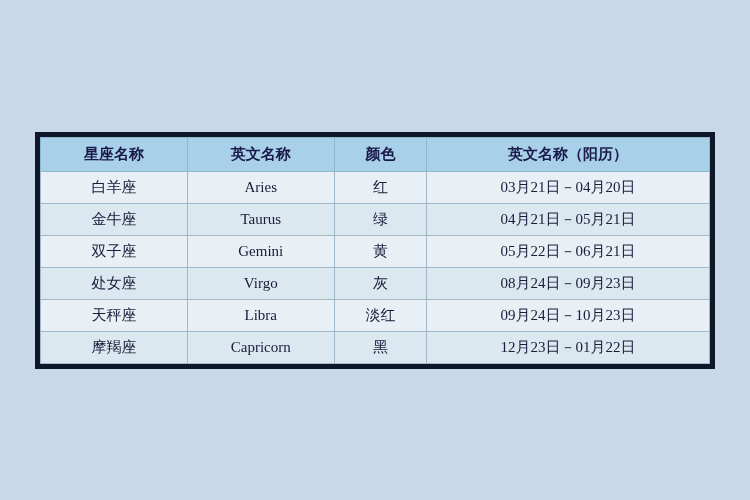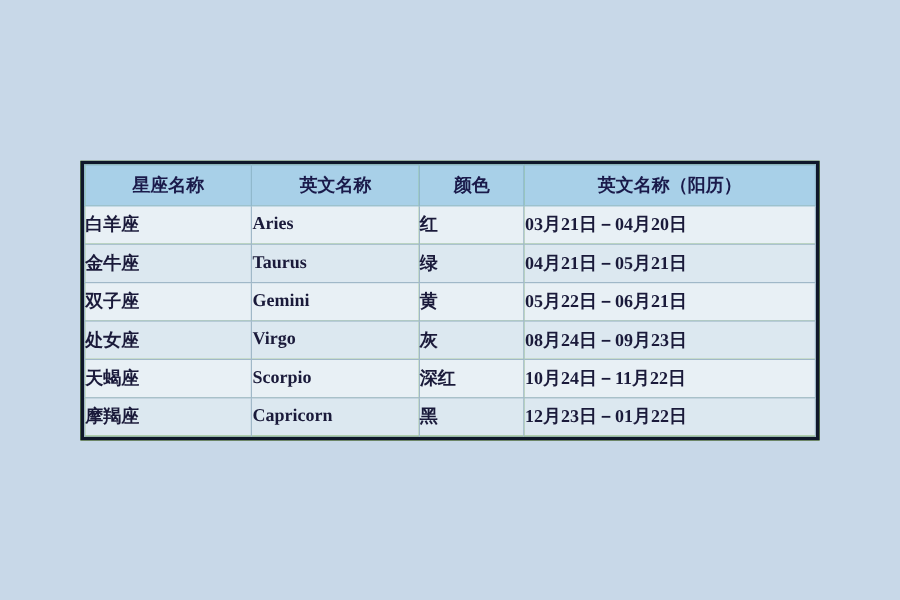--- a/index.html
+++ b/index.html
@@ -12,47 +12,46 @@
       width: 750px;
       height: 500px;
       background-color: #c8d8e8;
       display: flex;
       align-items: center;
       justify-content: center;
       font-family: "SimSun", "宋体", serif;
     }
 
     .table-container {
-      background-color: #84cc16;
-      border: 3px solid #0f172a;
-      width: 616px;
+      background-color: #a21caf;
+      border: 5px solid #0f172a;
+      width: 680px;
     }
 
     table {
       width: 100%;
       border-collapse: collapse;
       font-size: 15px;
     }
 
     thead tr th {
       background-color: #a8d0e8;
       border: 1px solid #90b8cc;
       padding: 7px 10px;
       text-align: center;
       font-weight: bold;
       color: #1a1a4a;
     }
 
     tbody tr td {
       border: 1px solid #a0b8c8;
-      padding: 6px 0;
-      text-align: left;
+      padding: 6px 10px;
+      text-align: center;
       color: #1a1a3a;
       background-color: #e8f0f5;
-      font-weight: bold;
     }
 
     tbody tr:nth-child(even) td {
       background-color: #dce8f0;
     }
   </style>
 </head>
 <body>
 
 <div class="table-container">
@@ -84,24 +83,24 @@
           <td>黄</td>
           <td>05月22日－06月21日</td>
         </tr>
         <tr>
           <td>处女座</td>
           <td>Virgo</td>
           <td>灰</td>
           <td>08月24日－09月23日</td>
         </tr>
         <tr>
-          <td>天蝎座</td>
-          <td>Scorpio</td>
-          <td>深红</td>
-          <td>10月24日－11月22日</td>
+          <td>天秤座</td>
+          <td>Libra</td>
+          <td>淡红</td>
+          <td>09月24日－10月23日</td>
         </tr>
         <tr>
           <td>摩羯座</td>
           <td>Capricorn</td>
           <td>黑</td>
           <td>12月23日－01月22日</td>
         </tr>
       </tbody>
   </table>
 </div>

